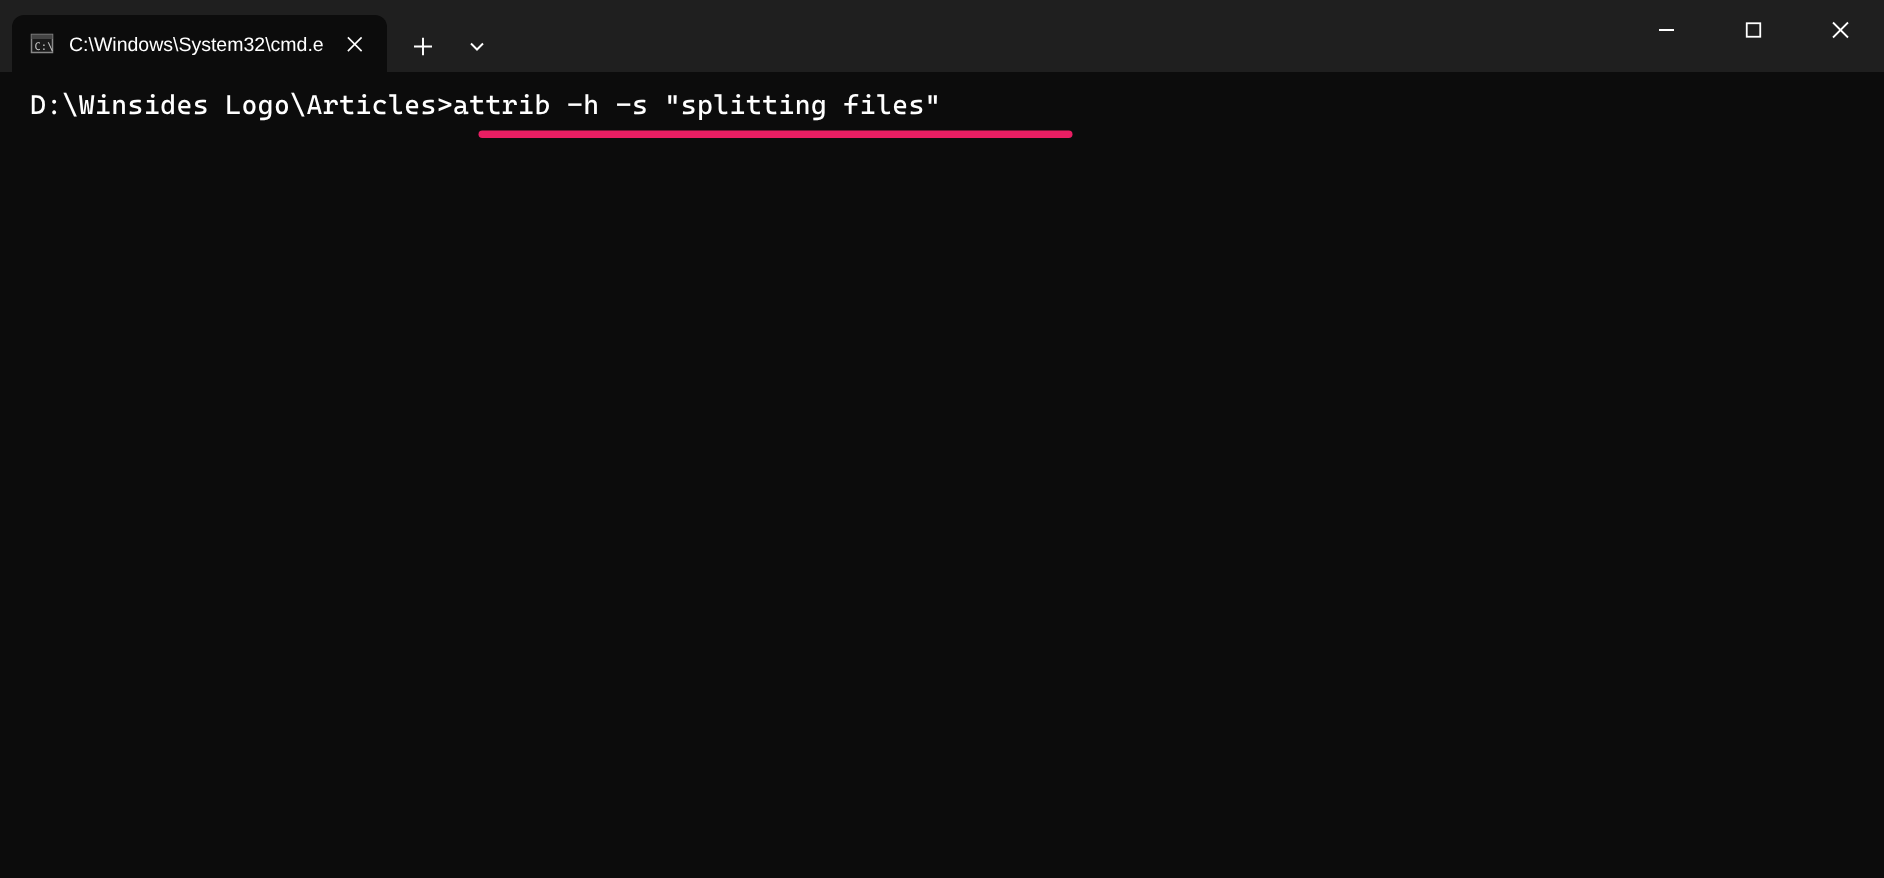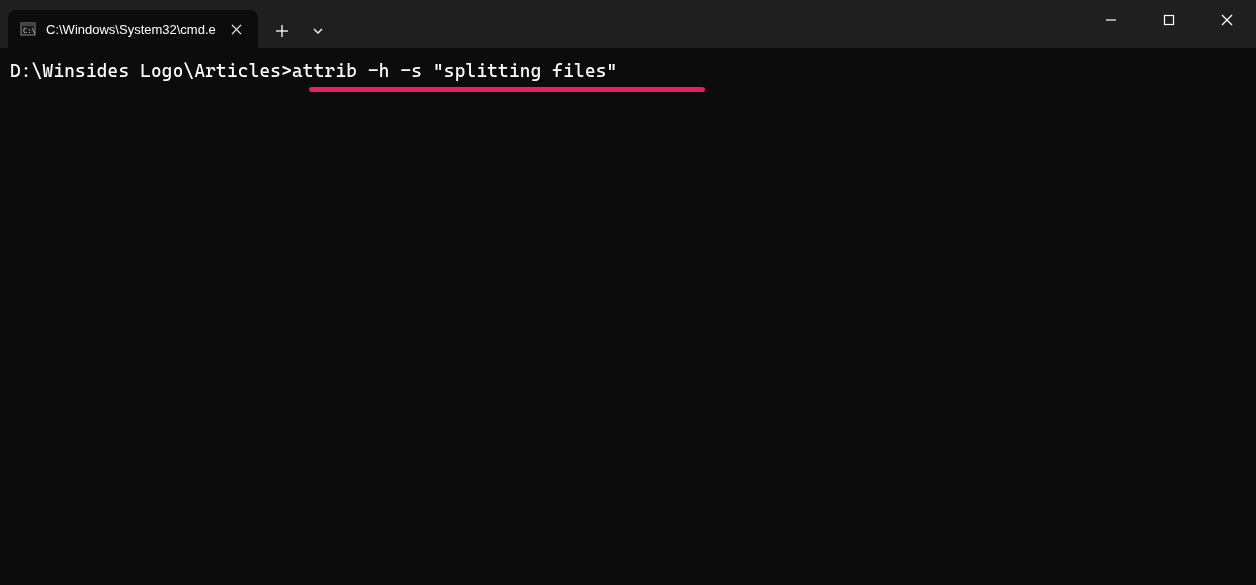--- a/index.html
+++ b/index.html
@@ -104,20 +104,21 @@
       align-items: center;
       justify-content: center;
       color: #ffffff;
       cursor: pointer;
     }
     .terminal-area {
       padding: 10px 10px;
       background: #0c0c0c;
       height: calc(100% - 48px);
       position: relative;
+      margin-left: 10px;
     }
     .terminal-line {
       color: #ffffff;
       font-size: 18px;
       line-height: 1.4;
       white-space: pre;
       font-family: "Cascadia Mono", "Consolas", monospace;
       letter-spacing: 0.3px;
     }
     .underline-annotation {

